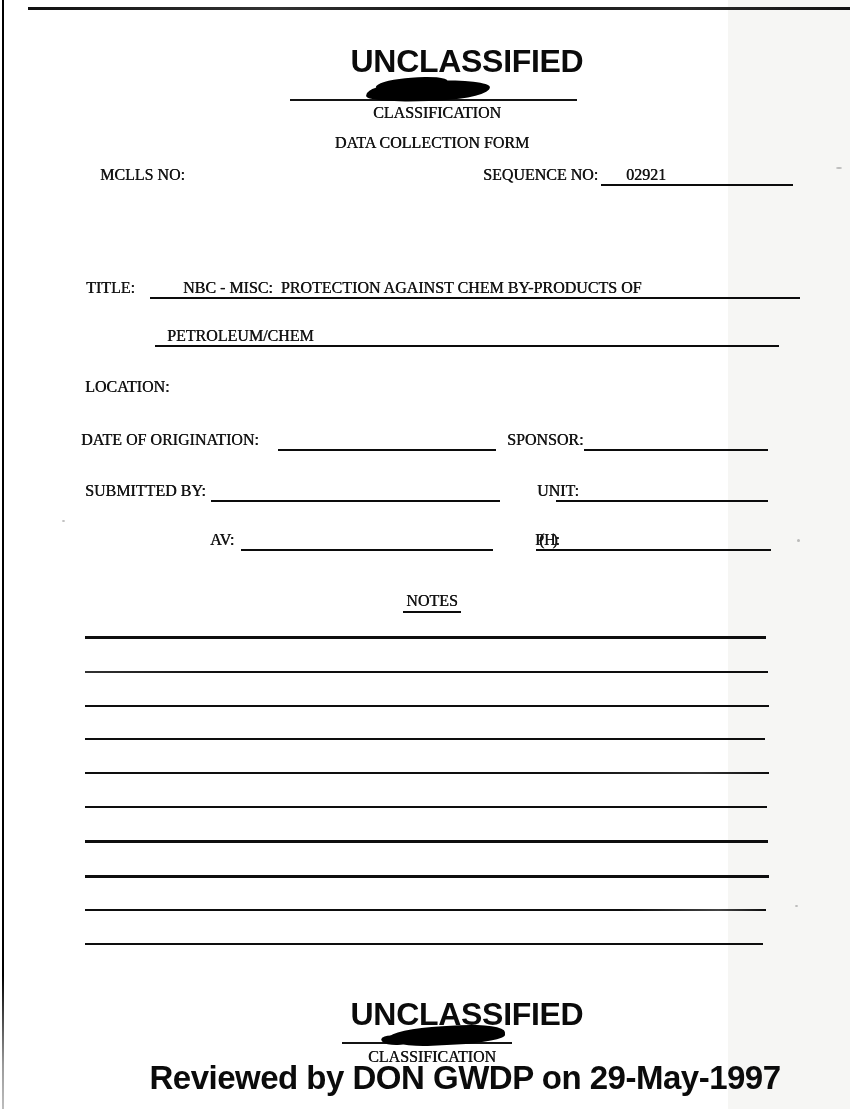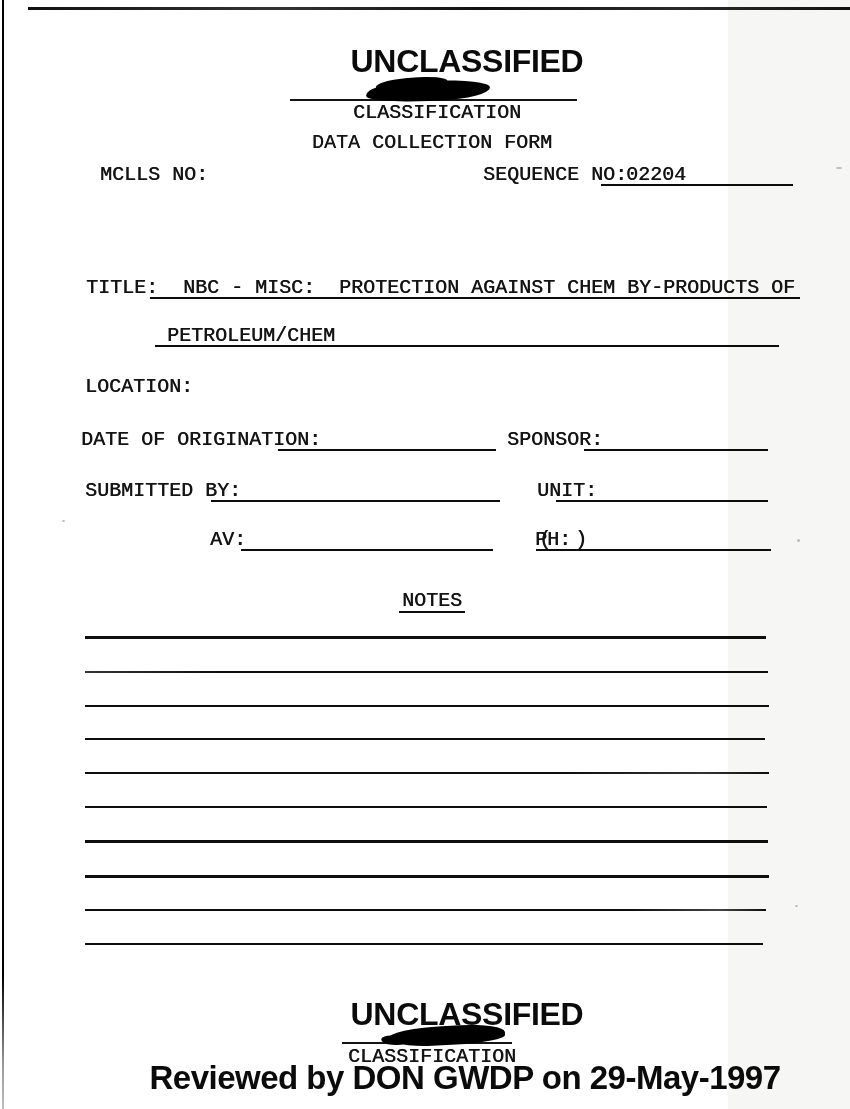--- a/index.html
+++ b/index.html
@@ -21,22 +21,22 @@
     background:linear-gradient(#000 0%,#000 88%,#9a9a9a 96%,#bdbdbd 100%);
   }
   .scan-border-top{
     position:absolute;left:28px;top:7px;width:822px;height:3px;
     background:linear-gradient(90deg,#111 0%,#333 30%,#111 55%,#2a2a2a 80%,#111 100%);
   }
   .speck{position:absolute;background:#8a8a8a;opacity:.55;border-radius:50%;}
 
   
   .mono{
-    font-family:Liberation Mono, monospace;
-    font-size:20px;line-height:19px;
+    font-family:Liberation Serif, serif;
+    font-size:16px;line-height:19px;
     text-shadow:0.4px 0 0 currentColor;
     white-space:pre;
   }
   .label{position:absolute;}
   .fill{
     position:absolute;height:19px;line-height:19px;
     border-bottom:2px solid #0c0c0c;
     white-space:pre;
   }
   .centerbox{position:absolute;width:800px;text-align:center;}
@@ -95,21 +95,21 @@
   <div class="speck" style="left:795px;top:905px;width:3px;height:2px;"></div>
 
   <div class="centerbox banner" style="left:67px;top:43px;">UNCLASSIFIED</div>
   <div class="class-line" style="left:290px;top:99px;width:287px;"></div>
   <div class="redact redact-a" style="left:366px;top:81px;width:124px;height:20px;"></div>
   <div class="centerbox mono" style="left:37px;top:103px;">CLASSIFICATION</div>
   <div class="centerbox mono" style="left:32px;top:133px;">DATA COLLECTION FORM</div>
 
   <span class="label mono" style="left:100px;top:165px;">MCLLS NO:</span>
   <span class="label mono" style="left:483px;top:165px;">SEQUENCE NO:</span>
-  <span class="fill mono" style="left:601px;top:165px;width:167px;padding-left:25px;">02204</span>
+  <span class="fill mono" style="left:601px;top:165px;width:167px;padding-left:25px;">02921</span>
 
 
   <span class="label mono" style="left:86px;top:278px;text-align:right;">TITLE:</span>
   <span class="fill mono" style="left:150px;top:278px;width:617px;padding-left:33px;">NBC - MISC:  PROTECTION AGAINST CHEM BY-PRODUCTS OF</span>
   <span class="fill mono" style="left:155px;top:326px;width:612px;padding-left:12px;">PETROLEUM/CHEM</span>
 
   <span class="label mono" style="left:85px;top:377px;">LOCATION:</span>
 
   <span class="label mono" style="left:81px;top:430px;">DATE OF ORIGINATION:</span>
   <span class="fill mono" style="left:278px;top:430px;width:218px;"></span>

